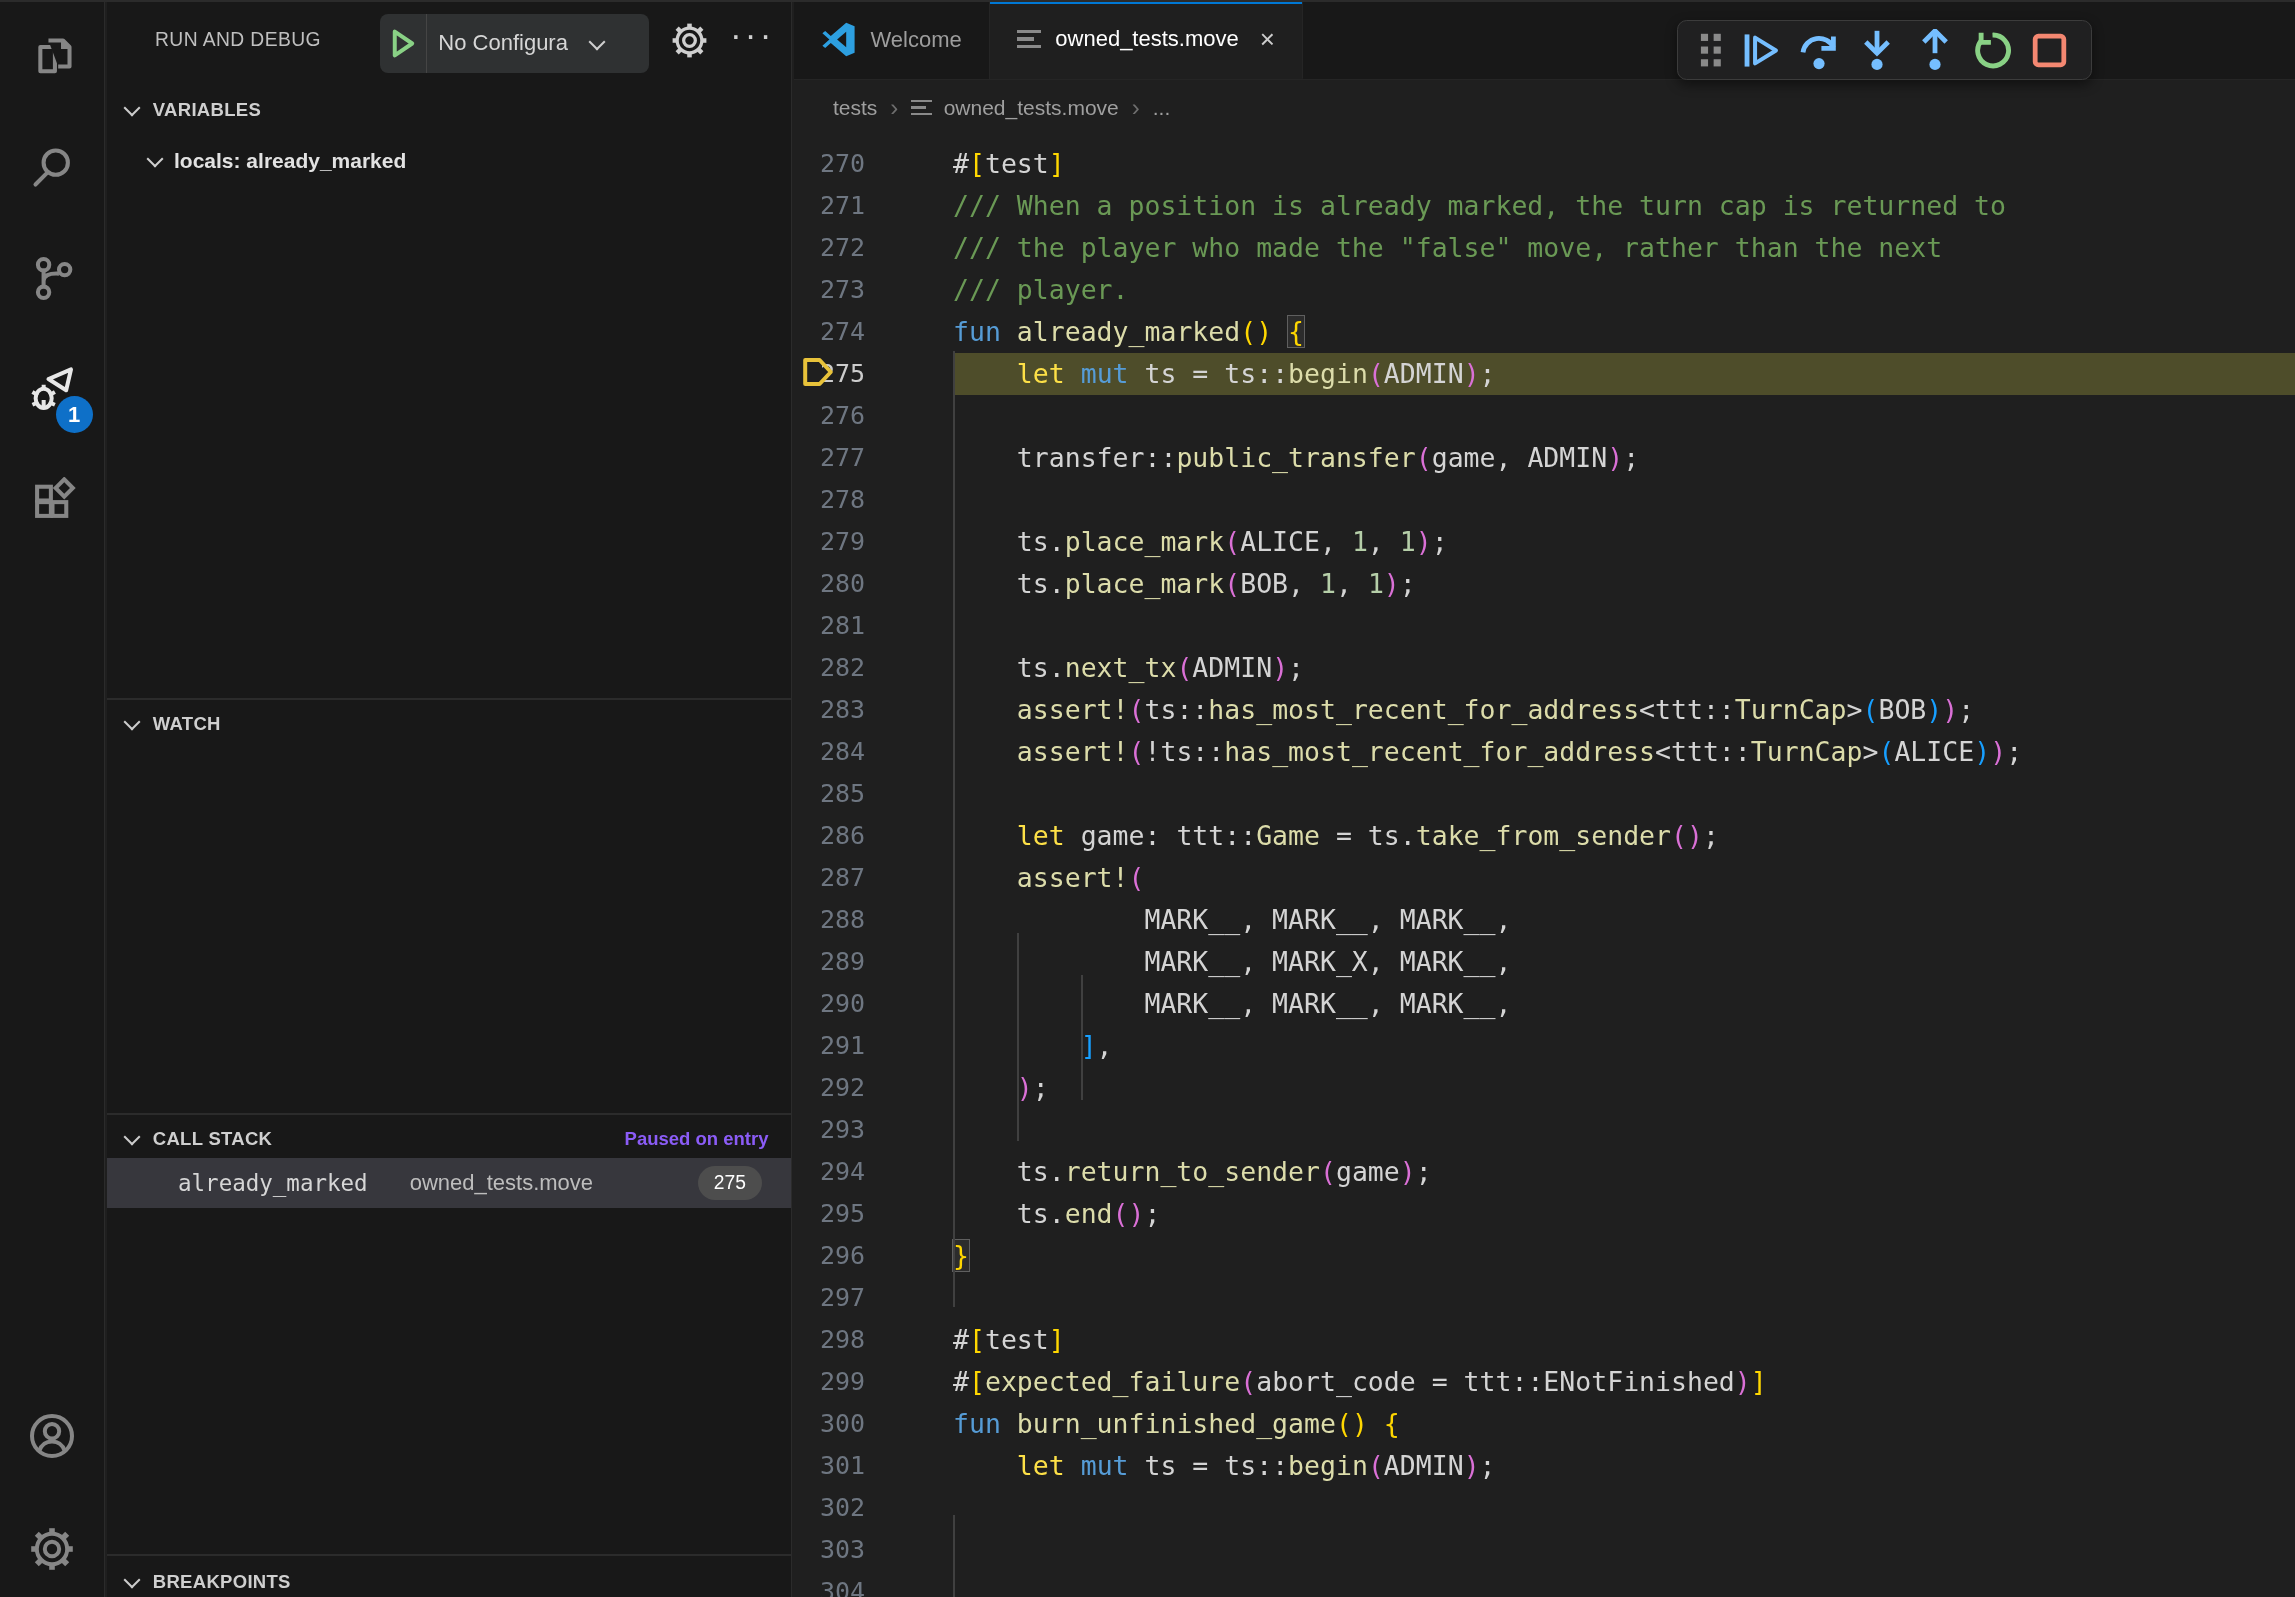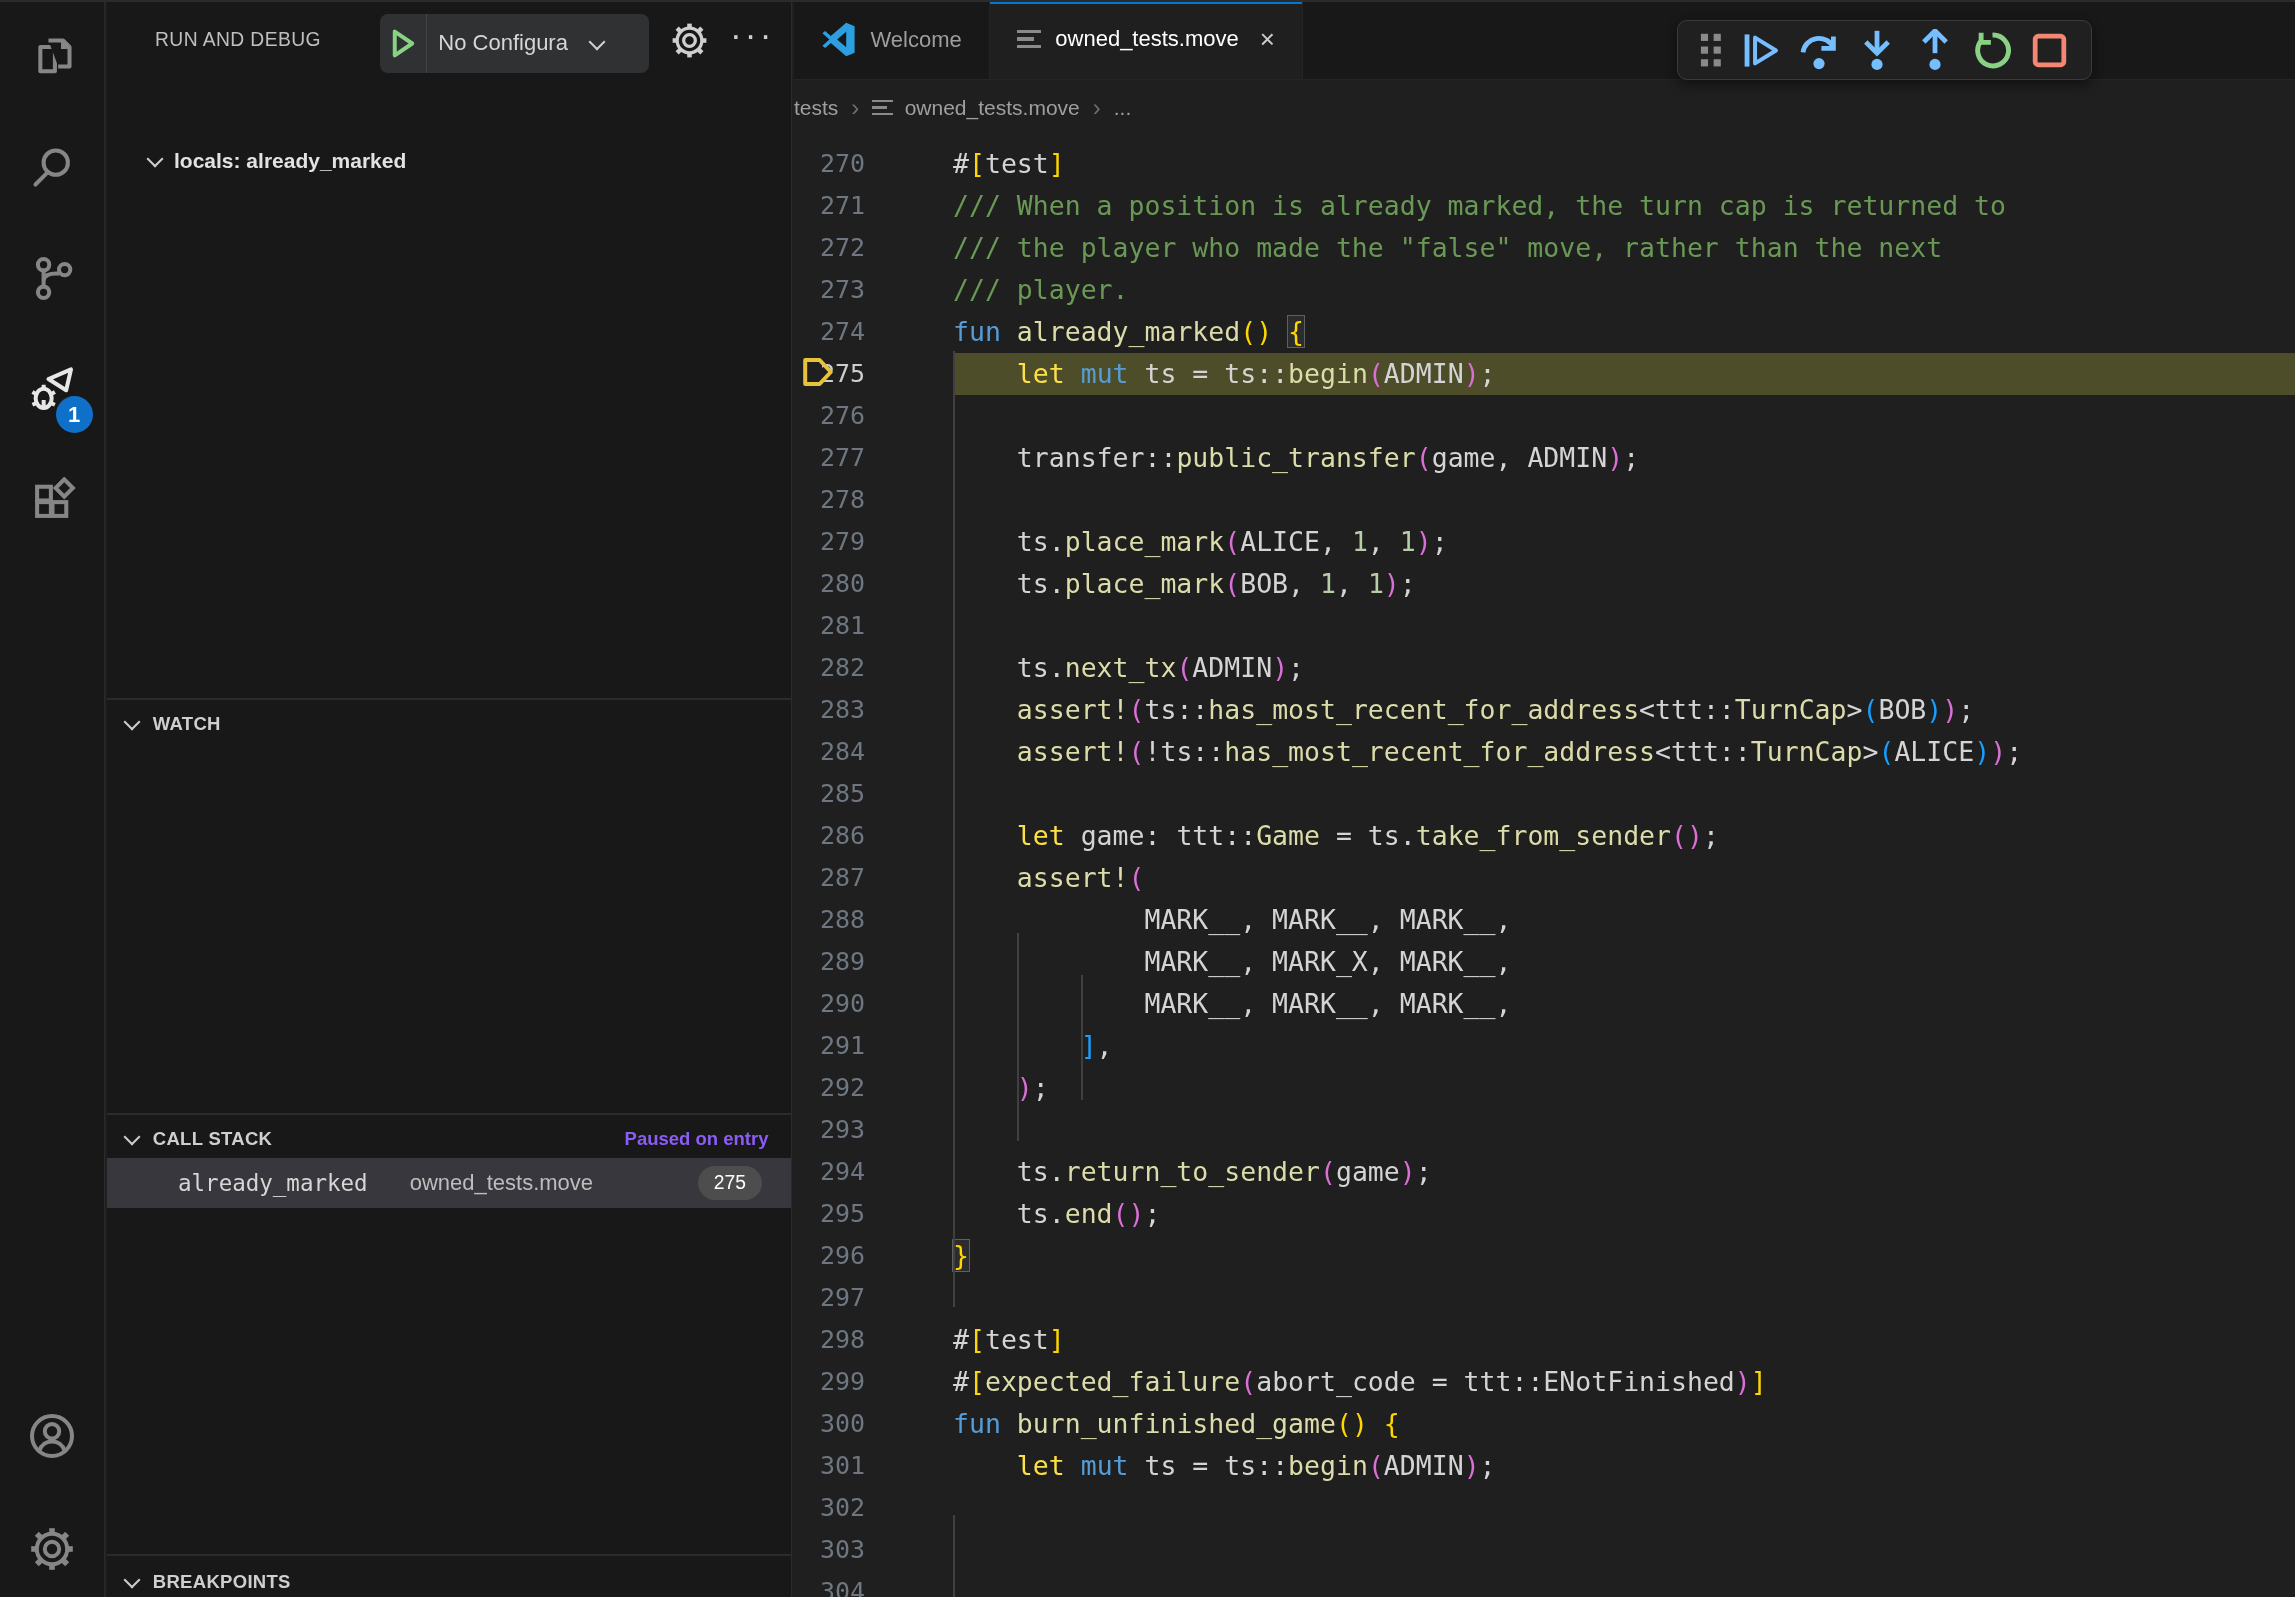--- a/index.html
+++ b/index.html
@@ -199,20 +199,24 @@
             <line x1="48" y1="30" x2="56" y2="30"></line>
             <line x1="11" y1="11" x2="17" y2="17"></line>
             <line x1="43" y1="43" x2="49" y2="49"></line>
             <line x1="11" y1="49" x2="17" y2="43"></line>
             <line x1="43" y1="17" x2="49" y2="11"></line>
           </g>
         </svg>
     </span>
     <span class="sb-more">···</span>
 
+    <div class="sb-section-head" style="top:87px">
+      <span class="chev"></span>
+      <span class="sb-head-label">VARIABLES</span>
+    </div>
     <div class="locals-row">
       <span class="chev"></span>
       <span class="locals-label">locals: already_marked</span>
     </div>
 
     <div class="sb-sep" style="top:698px"></div>
     <div class="sb-section-head" style="top:701px">
       <span class="chev"></span>
       <span class="sb-head-label">WATCH</span>
     </div>
@@ -307,21 +311,21 @@
           </svg>
       </span>
       <span class="dt-btn">
         <svg width="35" height="35" viewBox="0 0 44 44">
             <rect x="4" y="4" width="36" height="36" rx="4" fill="none" stroke="#f48771" stroke-width="6"></rect>
           </svg>
       </span>
     </div>
 
     <div class="breadcrumb">
-      <span style="">tests</span>
+      <span style="margin-left:39px">tests</span>
       <span class="bc-sep">›</span>
       <span class="ticon moveicon" style="margin-right:11.3px">
         <span><i style="width:21px;height:2.4px"></i><i style="width:14.5px;height:2.4px"></i><i style="width:21px;height:2.4px"></i></span>
       </span>
       <span>owned_tests.move</span>
       <span class="bc-sep">›</span>
       <span>...</span>
     </div>
 
     <div class="codearea">

